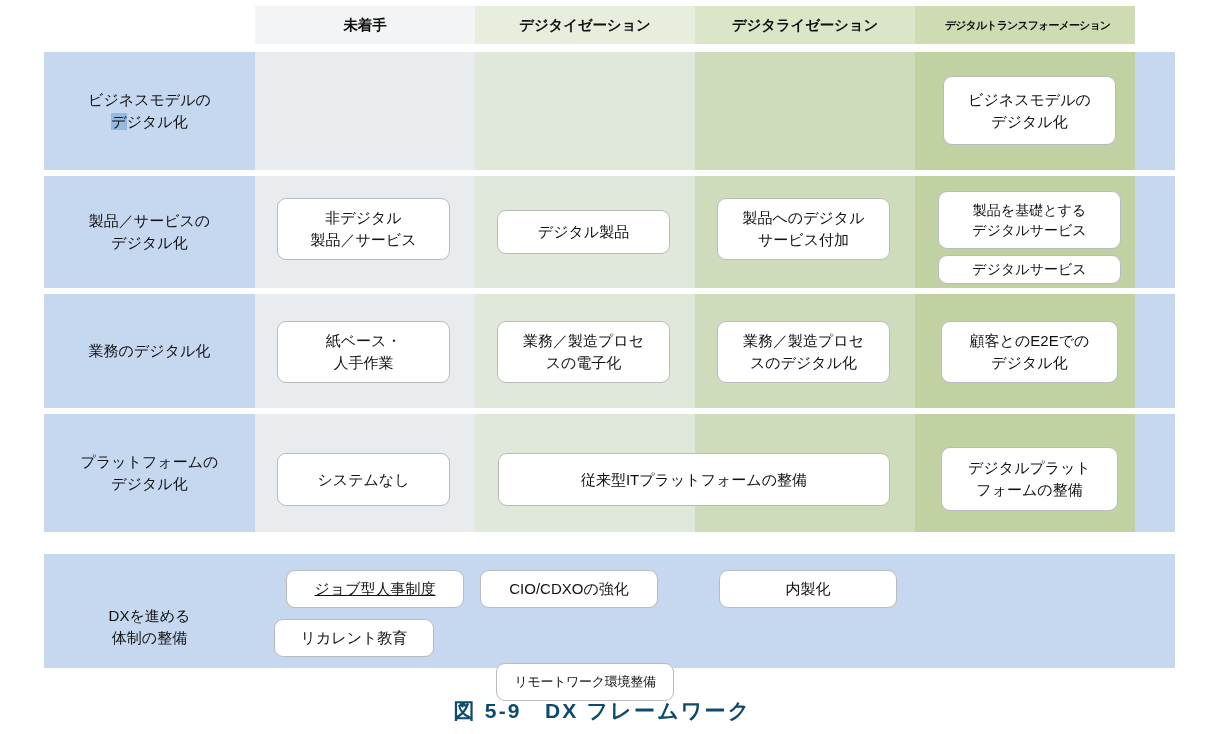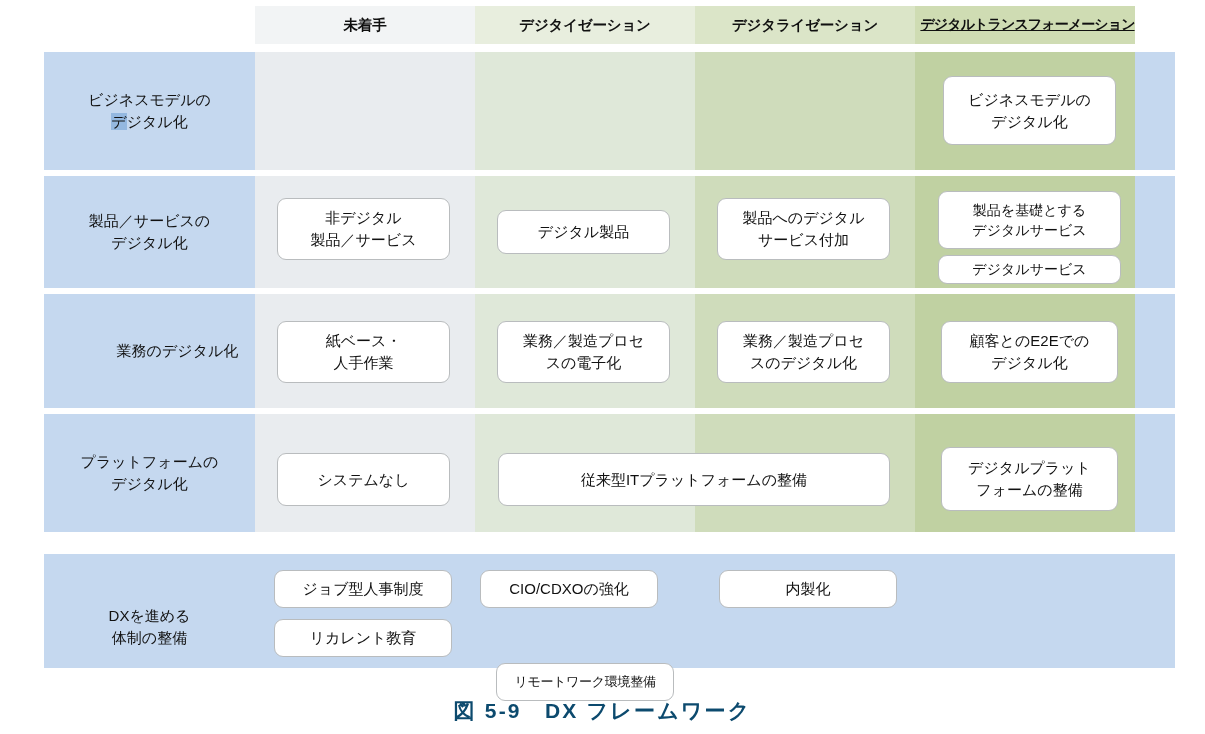--- a/index.html
+++ b/index.html
@@ -33,21 +33,21 @@
     height: 38px;
     display: flex;
     align-items: center;
     justify-content: center;
     font-size: 14.5px;
     font-weight: bold;
     letter-spacing: -0.2px;
     color: #101010;
     white-space: nowrap;
   }
-  .hdr.shrink { font-size: 14px; letter-spacing: -0.9px; text-decoration: underline; }
+  .hdr.shrink { font-size: 11px; letter-spacing: -0.9px; }
 
   
   .rowband {
     position: absolute;
     background: #c5d8ef;
   }
   .rowlabel {
     position: absolute;
     display: flex;
     align-items: center;
@@ -158,21 +158,21 @@
   <div class="box sm" style="left:938px; top:191px; width:183px; height:58px; white-space:pre-line;">製品を基礎とする
 デジタルサービス</div>
   <div class="box sm" style="left:938px; top:255px; width:183px; height:29px; white-space:pre-line;">デジタルサービス</div>
 
   <div class="rowband" style="left:44px; top:294px; width:1131px; height:114px;"></div>
   <div class="coltint" style="left:255px; top:294px; width:220px; height:114px; background:#e9ecef;"></div>
   <div class="coltint" style="left:475px; top:294px; width:220px; height:114px; background:#dfe8d9;"></div>
   <div class="coltint" style="left:695px; top:294px; width:220px; height:114px; background:#cfdcbb;"></div>
   <div class="coltint" style="left:915px; top:294px; width:220px; height:114px; background:#c0d1a2;"></div>
 
-  <div class="rowlabel" style="left:44px; top:294px; width:211px; height:114px;padding-left:28px;">
+  <div class="rowlabel" style="left:44px; top:294px; width:211px; height:114px;">
     <span>業務のデジタル化</span>
   </div>
 
   <div class="box" style="left:277px; top:321px; width:173px; height:62px; white-space:pre-line;">紙ベース・
 人手作業</div>
   <div class="box" style="left:497px; top:321px; width:173px; height:62px; white-space:pre-line;">業務／製造プロセ
 スの電子化</div>
   <div class="box" style="left:717px; top:321px; width:173px; height:62px; white-space:pre-line;">業務／製造プロセ
 スのデジタル化</div>
   <div class="box" style="left:941px; top:321px; width:177px; height:62px; white-space:pre-line;">顧客とのE2Eでの
@@ -198,22 +198,22 @@
 
   <div class="bottomband" style="left:44px; top:554px; width:1131px; height:114px;"></div>
 
   <div class="rowlabel" style="left:44px; top:554px; width:211px; height:114px;margin-top:16px;">
     <span>
       <span>DXを進める</span><br>
       <span>体制の整備</span>
     </span>
   </div>
 
-  <div class="box" style="left:274px; top:570px; width:178px; height:38px;">ジョブ型人事制度</div>
-  <div class="box" style="left:274px; top:619px; width:178px; height:38px;">リカレント教育</div>
+  <div class="box" style="left:286px; top:570px; width:178px; height:38px;text-decoration:underline;">ジョブ型人事制度</div>
+  <div class="box" style="left:274px; top:619px; width:160px; height:38px;">リカレント教育</div>
 
   <div class="box" style="left:480px; top:570px; width:178px; height:38px;">CIO/CDXOの強化</div>
   <div class="box xs" style="left:496px; top:619px; width:178px; height:38px;margin-top:44px;">リモートワーク環境整備</div>
 
   <div class="box" style="left:719px; top:570px; width:178px; height:38px;">内製化</div>
 
   <div id="caption">図 5-9　DX フレームワーク</div>
 
 </div>
 

